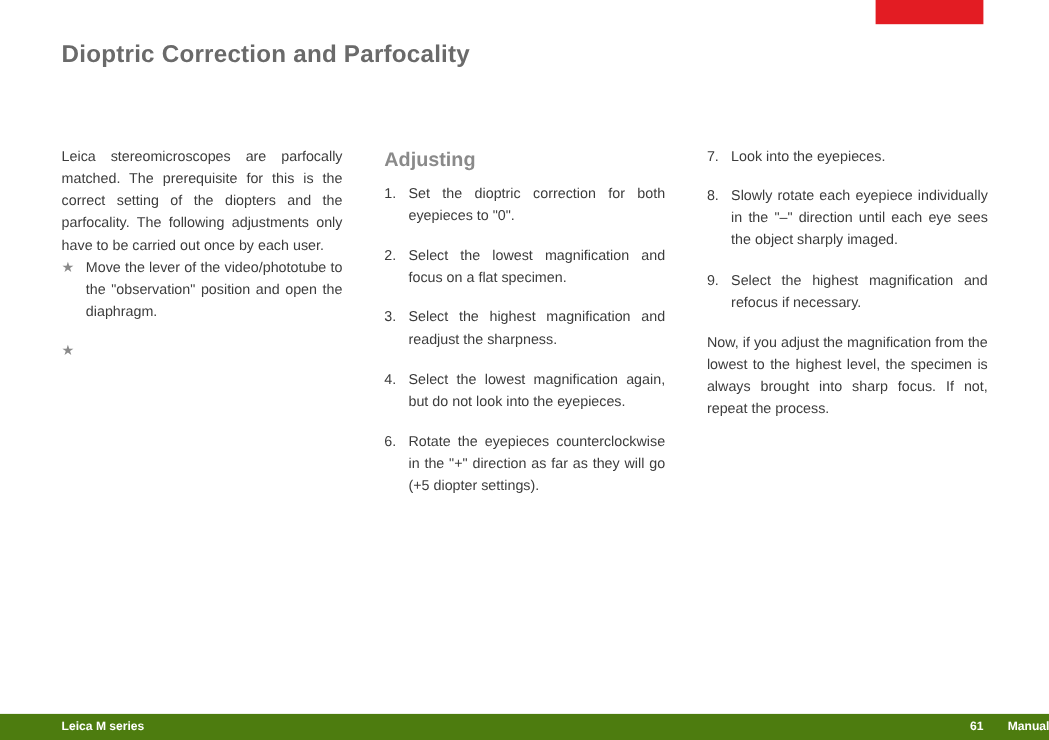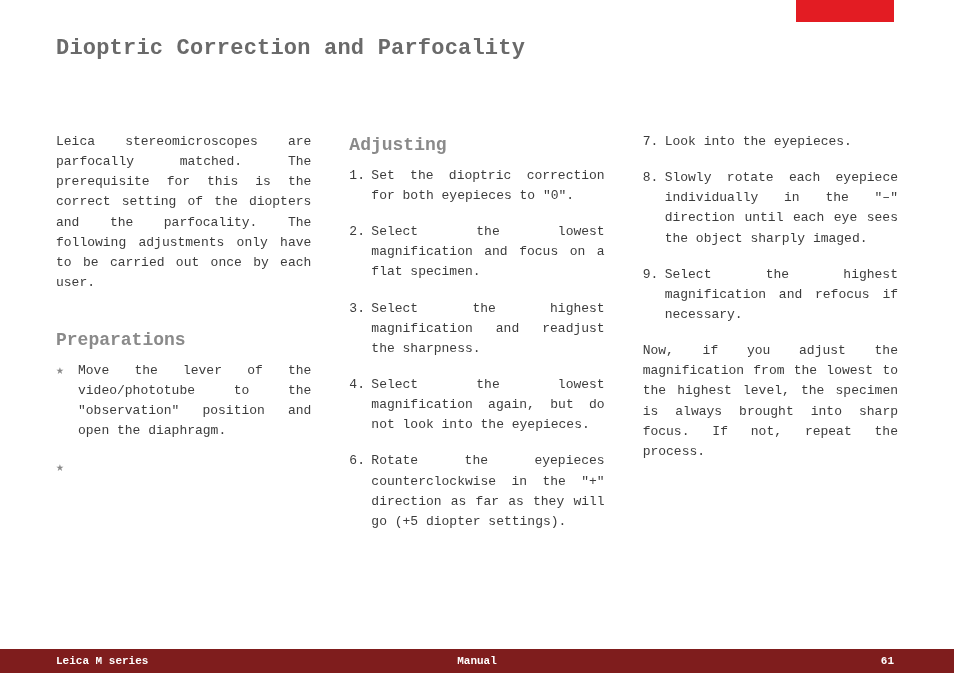--- a/index.html
+++ b/index.html
@@ -1,47 +1,46 @@
 <!DOCTYPE html>
 <html><head>
 <meta charset="utf-8">
 <style>
-  * { box-sizing: border-box; margin: 0; padding: 0; font-family: Liberation Mono, monospace; }
+  * { box-sizing: border-box; margin: 0; padding: 0; }
   html, body { width: 954px; height: 673px; font-family: "Segoe UI", "Helvetica Neue", Arial, sans-serif; background: #fff; color: #3c3c3c; }
   .page { position: relative; width: 954px; height: 673px; }
   .red-tab { position: absolute; top: 0; right: 60px; width: 98px; height: 22px; background: #e31c23; }
   .title { position: absolute; top: 36px; left: 56px; font-size: 22px; font-weight: 700; color: #6a6a6a; letter-spacing: .2px; }
   .cols { position: absolute; top: 132px; left: 56px; right: 56px; display: flex; gap: 38px; }
   .col { width: 260px; font-size: 13px; line-height: 1.55; color: #3c3c3c; }
-  .intro { text-align: justify; margin-bottom: 34px; }
+  .intro { text-align: justify; }
   .subhead { color: #8a8a8a; font-weight: 700; font-size: 18px; margin-bottom: 6px; }
   ul.star { list-style: none; padding: 0; margin: 0; }
   ul.star li { position: relative; padding-left: 22px; text-align: justify; margin-bottom: 16px; }
   ul.star li .bullet { position: absolute; left: 0; top: 0; color: #8a8a8a; font-size: 13px; }
   ol.num { list-style: none; padding: 0; margin: 0; counter-reset: none; }
   ol.num li { position: relative; padding-left: 22px; text-align: justify; margin-bottom: 16px; }
   ol.num li .num { position: absolute; left: 0; top: 0; }
   .closing { text-align: justify; }
-  .footer { position: absolute; left: 0; right: 0; bottom: 0; height: 24px; background: #7f1d1d; display: flex; align-items: center; }
+  .footer { position: absolute; left: 0; right: 0; bottom: 0; height: 24px; background: #4d7c0f; display: flex; align-items: center; }
   .footer .left { position: absolute; left: 56px; color: #fff; font-weight: 700; font-size: 11px; }
-  .footer .center { width: 100%; text-align: center; color: #fff; font-weight: 700; font-size: 11px; }
+  .footer .center { width: 100%; text-align: right; color: #fff; font-weight: 700; font-size: 11px; }
   .footer .right { position: absolute; right: 60px; color: #fff; font-weight: 700; font-size: 11px; }
 </style>
 </head>
 <body>
 
 <div class="page">
   <div class="red-tab"></div>
   <h1 class="title">Dioptric Correction and Parfocality</h1>
 
   <div class="cols">
 
     <div class="col">
       <p class="intro">Leica stereomicroscopes are parfocally matched. The prerequisite for this is the correct setting of the diopters and the parfocality. The following adjustments only have to be carried out once by each user.</p>
-      <div class="subhead">Preparations</div>
       <ul class="star">
         <li>
           <span class="bullet">★</span>
           <span>Move the lever of the video/phototube to the "observation" position and open the diaphragm.</span>
         </li>
         <li>
           <span class="bullet">★</span>
         </li>
       </ul>
     </div>

